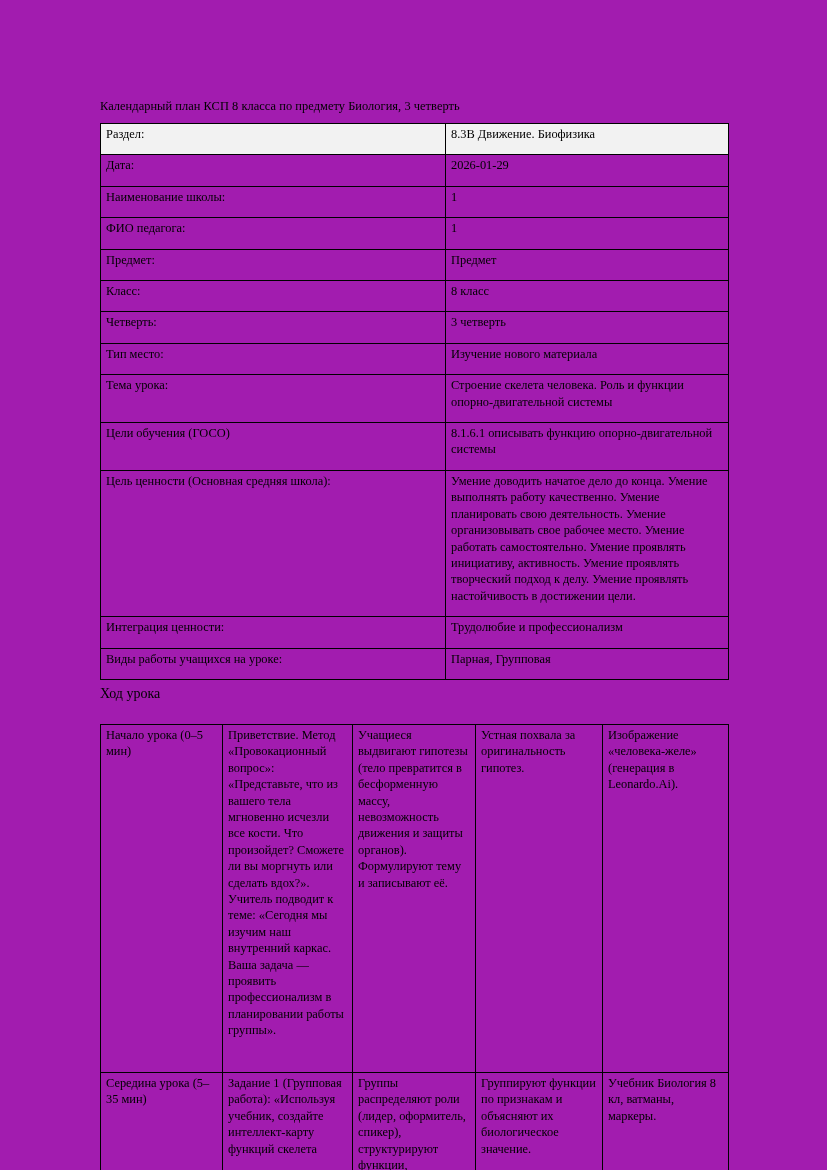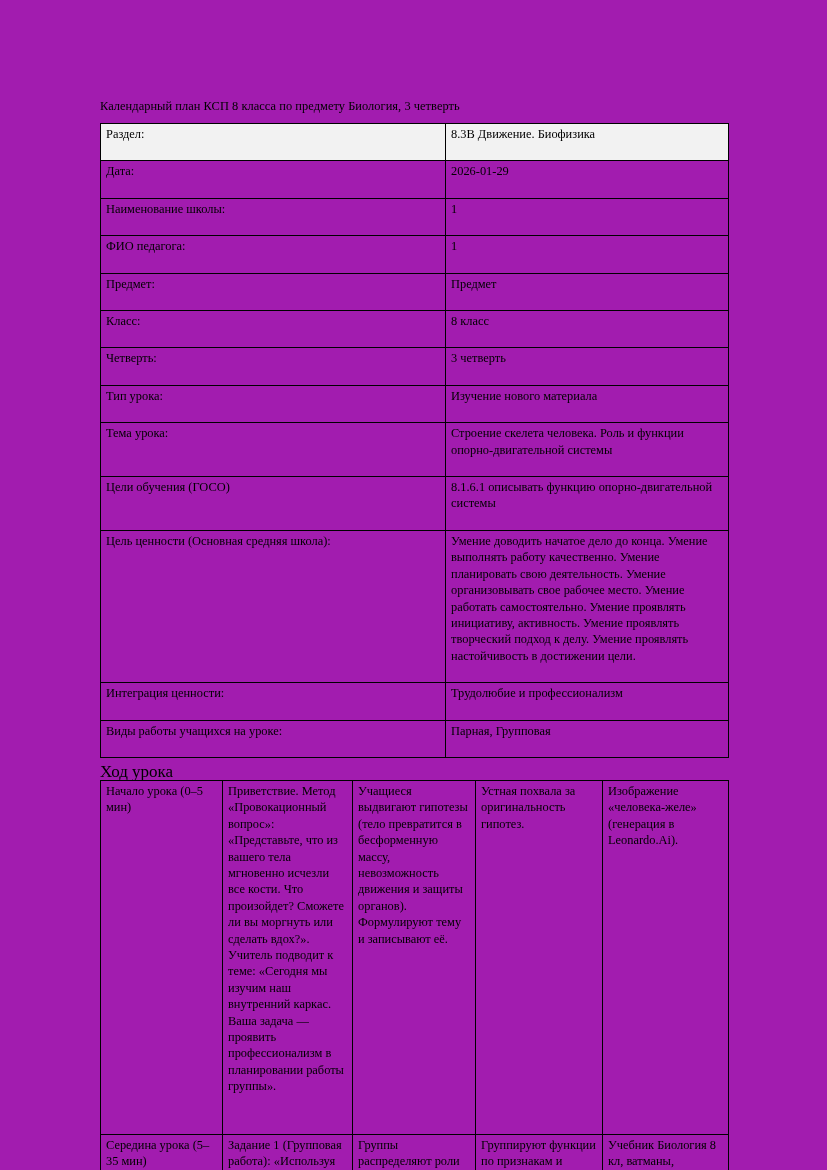--- a/index.html
+++ b/index.html
@@ -30,36 +30,36 @@
     top: 98px;
     width: 628px;
   }
   .doc-title {
     font-size: 12.4px;
     line-height: 16px;
     margin: 0 0 9px 0;
     letter-spacing: 0.05px;
   }
   .section-label {
-    font-size: 17px;
+    font-size: 14px;
     line-height: 16px;
-    margin: 6px 0 0 0;
+    margin: 6px 0 22px 0;
   }
 
   table.doc-table {
     border-collapse: collapse;
     table-layout: fixed;
     width: 628px;
     font-size: 12.4px;
     line-height: 16.4px;
   }
   table.doc-table td,
   table.doc-table th {
     border: 1px solid #000000;
-    padding: 2px 5px 18px 5px;
+    padding: 2px 5px 12px 5px;
     vertical-align: top;
     text-align: left;
     font-weight: normal;
     word-wrap: break-word;
     overflow-wrap: break-word;
   }
 
   
   #info-table col.c-label { width: 345px; }
   #info-table col.c-value { width: 283px; }
@@ -112,21 +112,21 @@
         </tr>
         <tr>
           <td>Класс:</td>
           <td>8 класс</td>
         </tr>
         <tr>
           <td>Четверть:</td>
           <td>3 четверть</td>
         </tr>
         <tr>
-          <td>Тип урока:</td>
+          <td>Тип место:</td>
           <td>Изучение нового материала</td>
         </tr>
         <tr>
           <td>Тема урока:</td>
           <td>Строение скелета человека. Роль и функции опорно-двигательной системы</td>
         </tr>
         <tr>
           <td>Цели обучения (ГОСО)</td>
           <td>8.1.6.1 описывать функцию опорно-двигательной системы</td>
         </tr>

